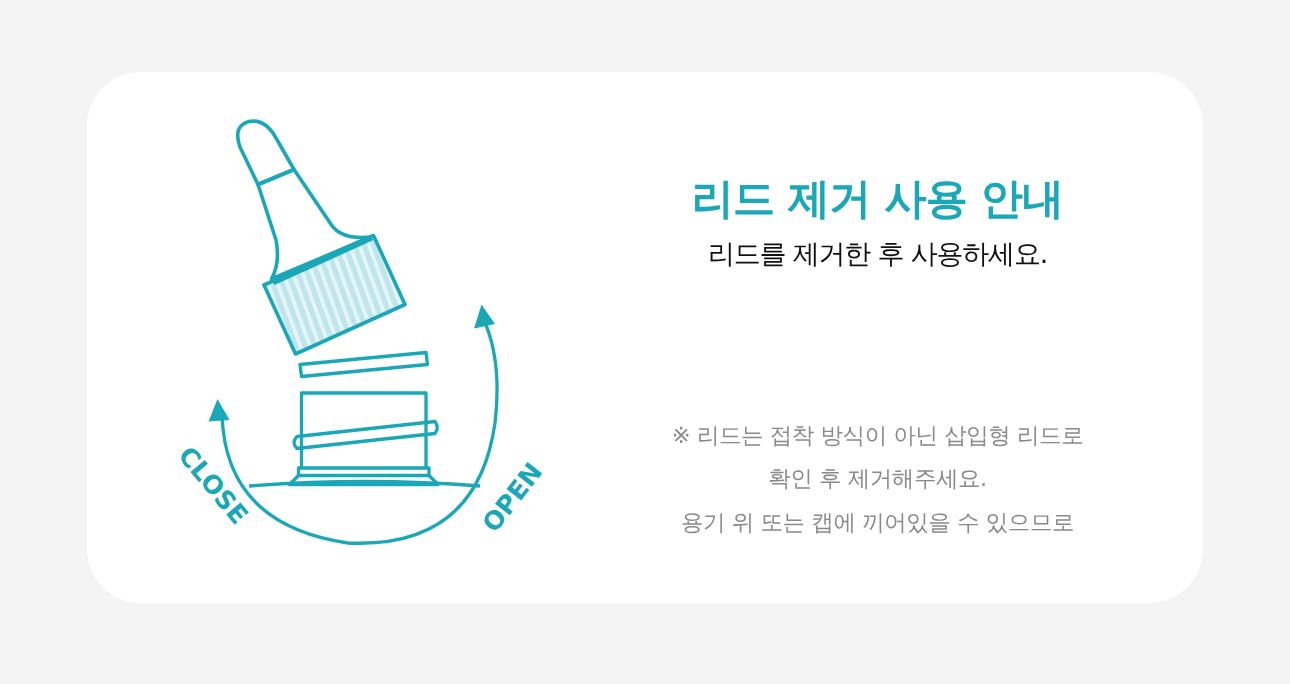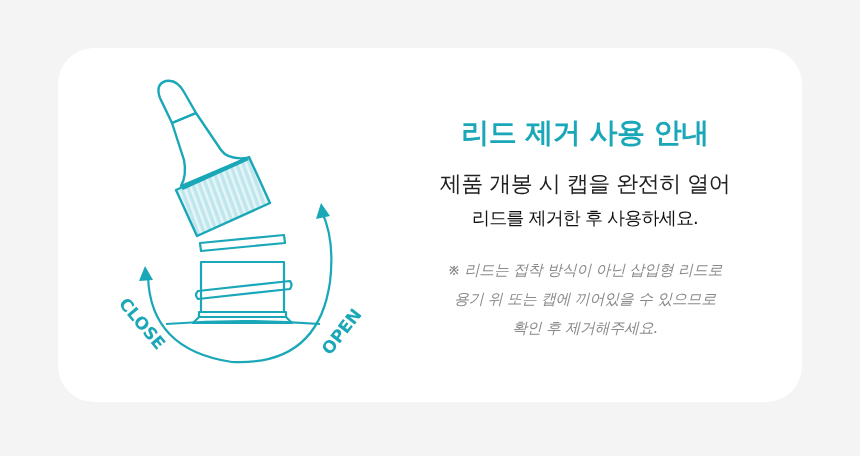--- a/index.html
+++ b/index.html
@@ -3,21 +3,21 @@
 <meta charset="utf-8">
 <style>
   html,body{margin:0;padding:0;}
   body{width:860px;height:456px;background:#f4f4f4;position:relative;overflow:hidden;font-family:"DejaVu Sans",sans-serif;}
   .card{position:absolute;left:58px;top:48px;width:744px;height:354px;background:#ffffff;border-radius:36px;}
   .illus{position:absolute;left:0;top:0;width:860px;height:456px;}
   .text-block{position:absolute;left:400px;top:113px;width:370px;text-align:center;}
   .title{color:#1aa7b8;font-size:28px;font-weight:bold;letter-spacing:-0.5px;line-height:40px;}
   .line1{color:#222;font-size:22px;line-height:34px;margin-top:14px;letter-spacing:-0.5px;}
   .line2{color:#111;font-size:18px;font-weight:normal;line-height:34px;letter-spacing:-0.8px;}
-  .note{position:absolute;left:400px;top:256px;width:370px;text-align:center;color:#8a8a8a;font-size:15px;line-height:29px;letter-spacing:-0.3px;font-style:italic;}
+  .note{position:absolute;left:400px;top:276px;width:370px;text-align:center;color:#8a8a8a;font-size:15px;line-height:29px;letter-spacing:-0.3px;}
 </style>
 </head>
 <body>
 
 <div class="card"></div>
 
 <svg class="illus" viewBox="0 0 860 456" xmlns="http://www.w3.org/2000/svg">
   <defs>
     <pattern id="stripes" patternUnits="userSpaceOnUse" width="6" height="6" patternTransform="rotate(-20)">
       <rect width="6" height="6" fill="#bfe6ec"></rect>
@@ -51,21 +51,20 @@
 
   <path d="M145 266 L139 281 L153 280 Z" fill="#1aa7b8"></path>
   <path d="M321 203 L316 219 L330 216 Z" fill="#1aa7b8"></path>
 
   <text x="0" y="0" font-family="DejaVu Sans, sans-serif" font-weight="bold" font-size="17" fill="#1aa7b8" transform="translate(118 304) rotate(50)">CLOSE</text>
   <text x="0" y="0" font-family="DejaVu Sans, sans-serif" font-weight="bold" font-size="17" fill="#1aa7b8" transform="translate(330 356) rotate(-52)">OPEN</text>
 </svg>
 
 <div class="text-block">
   <div class="title">리드 제거 사용 안내</div>
-  <div class="line1">제품 개봉 시 캡을 완전히 열어</div>
   <div class="line2">리드를 제거한 후 사용하세요.</div>
 </div>
 
 <div class="note">
   <div>※ 리드는 접착 방식이 아닌 삽입형 리드로</div>
+  <div>확인 후 제거해주세요.</div>
   <div>용기 위 또는 캡에 끼어있을 수 있으므로</div>
-  <div>확인 후 제거해주세요.</div>
 </div>
 
 </body></html>

